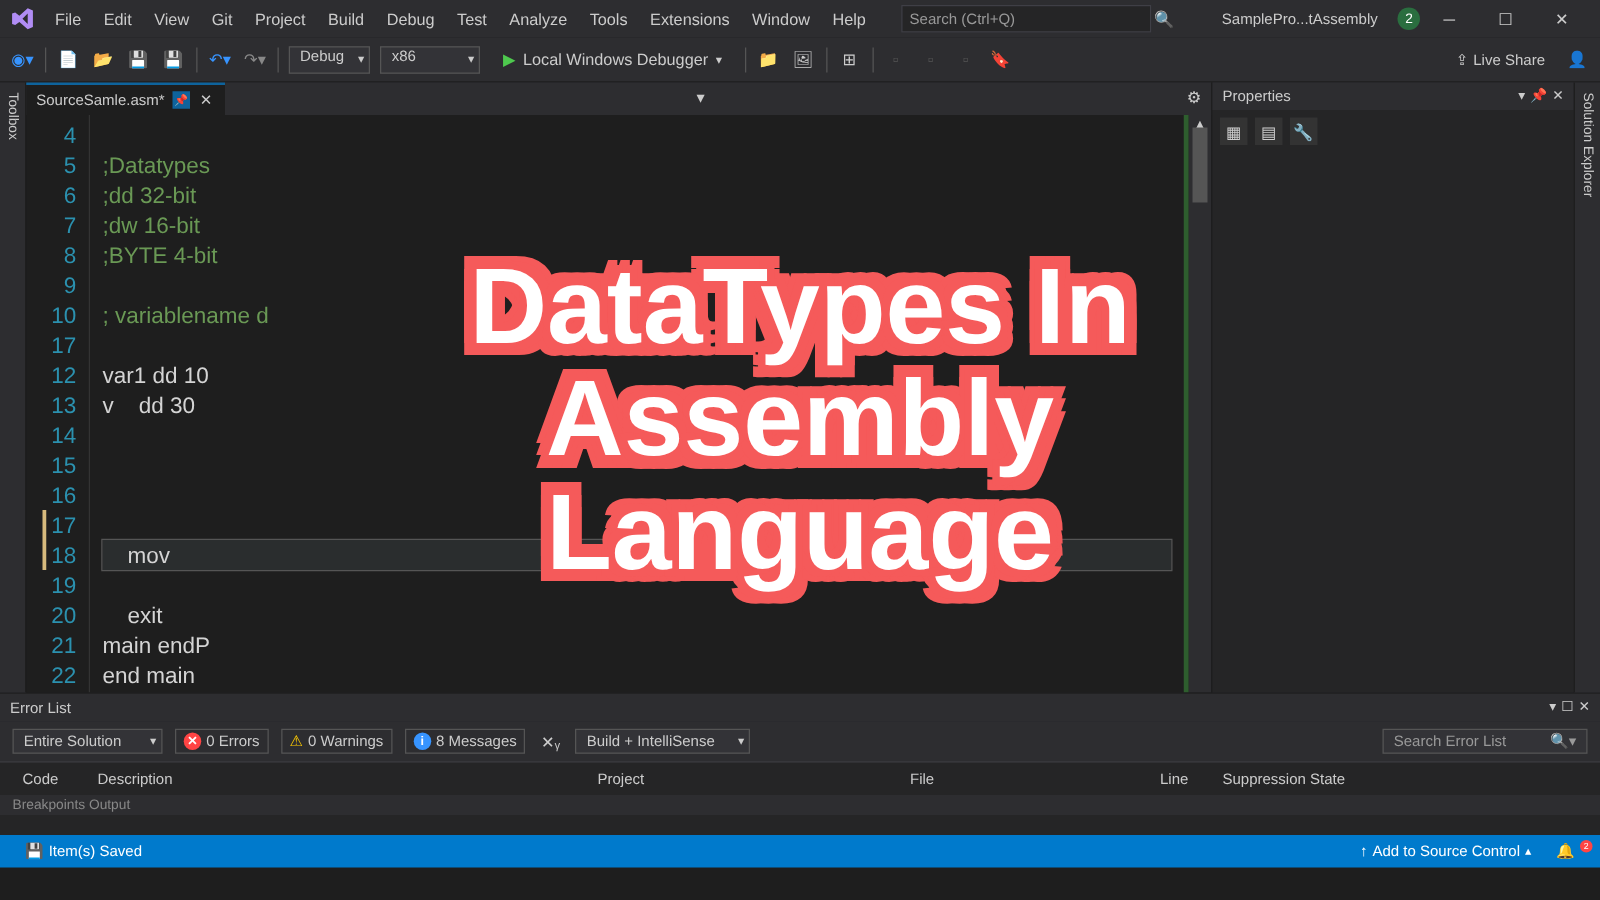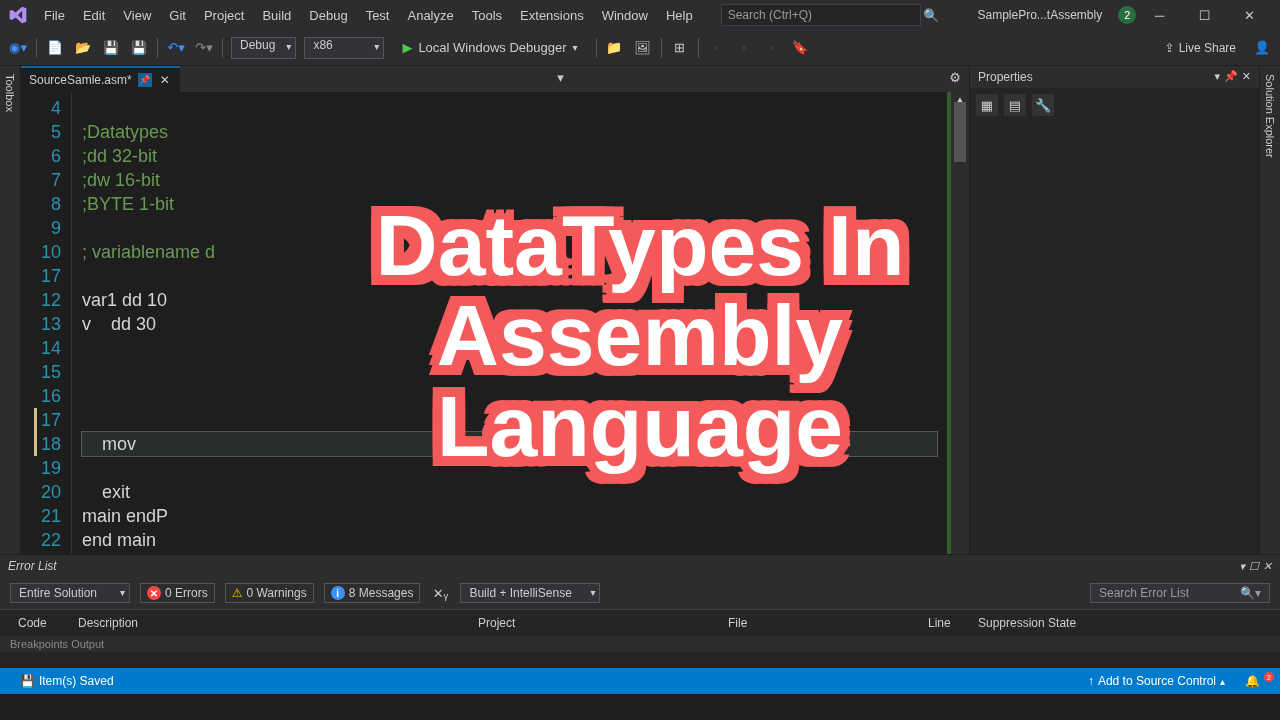--- a/index.html
+++ b/index.html
@@ -55,30 +55,30 @@
 
 .properties-panel { width: 290px; background: #252526; display: flex; flex-direction: column; border-left: 1px solid #1e1e1e; }
 .panel-header { background: #2d2d30; padding: 4px 8px; font-size: 12px; display: flex; }
 .panel-icons { margin-left: auto; display: flex; gap: 4px; }
 .panel-icon { cursor: pointer; font-size: 11px; }
 .props-toolbar { padding: 6px; display: flex; gap: 6px; }
 .props-btn { width: 22px; height: 22px; background: #333; display: inline-flex; align-items: center; justify-content: center; cursor: pointer; }
 
 
 .error-panel { height: 114px; background: #252526; border-top: 1px solid #1e1e1e; }
-.error-header { background: #2d2d30; padding: 4px 8px; font-size: 12px; display: flex; align-items: center; font-style: italic; }
+.error-header { background: #2d2d30; padding: 4px 8px; font-size: 12px; display: flex; align-items: flex-start; }
 .error-toolbar { padding: 6px 10px; display: flex; align-items: center; gap: 10px; background: #2d2d30; }
 .error-combo { background: #333337; border: 1px solid #555; padding: 2px 20px 2px 8px; font-size: 12px; position: relative; cursor: pointer; }
 .error-combo::after { content: '▾'; position: absolute; right: 4px; top: 3px; font-size: 10px; }
 .error-filter { display: flex; align-items: center; gap: 4px; padding: 2px 6px; border: 1px solid #555; font-size: 12px; cursor: pointer; }
 .err-icon { width: 14px; height: 14px; border-radius: 50%; display: inline-flex; align-items: center; justify-content: center; font-size: 10px; font-weight: bold; }
 .err-red { background: #f44; color: white; }
 .err-yel { color: #ffcc00; }
 .err-blu { background: #3794ff; color: white; }
-.error-search { margin-left: auto; background: #333337; border: 1px solid #555; padding: 2px 8px; width: 180px; color: #999; font-size: 12px; display:flex; align-items:center; justify-content:space-between;}
+.error-search { margin-left: auto; background: #333337; border: 1px solid #555; padding: 2px 8px; width: 164px; color: #999; font-size: 12px; display:flex; align-items:center; justify-content:space-between;}
 .error-cols { display: flex; padding: 4px 10px; font-size: 12px; border-top: 1px solid #3e3e42; }
 .col { padding: 2px 8px; }
 .breakpoints-tabs { background: #2d2d30; padding: 2px 10px; font-size: 11px; color: #888; }
 
 
 .statusbar { height: 26px; background: #007acc; display: flex; align-items: center; padding: 0 10px; color: white; font-size: 12px; }
 .status-item { padding: 0 10px; display: flex; align-items: center; gap: 4px; cursor: pointer; }
 .status-right { margin-left: auto; display: flex; }
 .bell { position: relative; }
 .bell-badge { position: absolute; top: -2px; right: -4px; background: #f44; border-radius: 50%; width: 10px; height: 10px; font-size: 7px; display: flex; align-items: center; justify-content: center; }
@@ -196,21 +196,21 @@
           <div class="ln">20</div>
           <div class="ln">21</div>
           <div class="ln">22</div>
           <div class="ln">23</div>
         </div>
       <div class="code" id="code">
           <div class="code-line">&nbsp;</div>
           <div class="code-line"><span class="cm">;Datatypes</span></div>
           <div class="code-line"><span class="cm">;dd 32-bit</span></div>
           <div class="code-line"><span class="cm">;dw 16-bit</span></div>
-          <div class="code-line"><span class="cm">;BYTE 1-bit</span></div>
+          <div class="code-line"><span class="cm">;BYTE 4-bit</span></div>
           <div class="code-line">&nbsp;</div>
           <div class="code-line"><span class="cm">; variablename d</span></div>
           <div class="code-line">&nbsp;</div>
           <div class="code-line">var1 dd 10</div>
           <div class="code-line">v    dd 30</div>
           <div class="code-line">&nbsp;</div>
           <div class="code-line">&nbsp;</div>
           <div class="code-line">&nbsp;</div>
           <div class="code-line">&nbsp;</div>
           <div class="code-line active">    mov</div>

